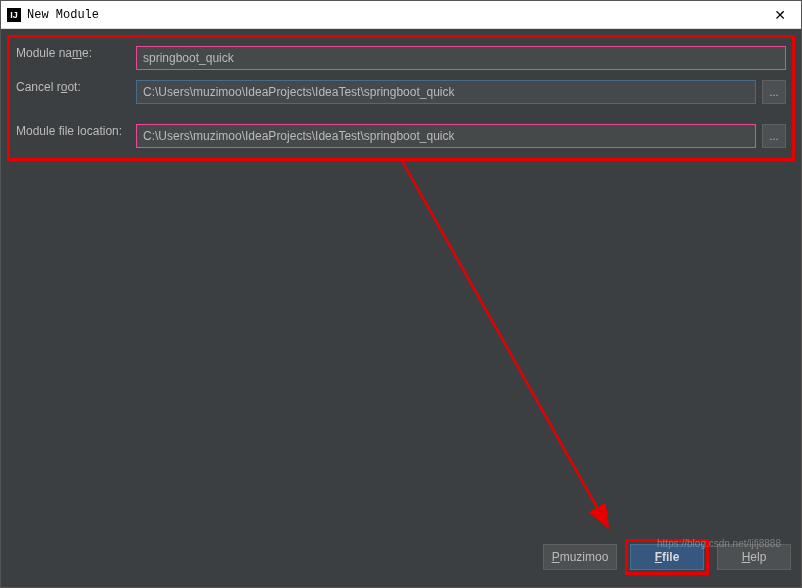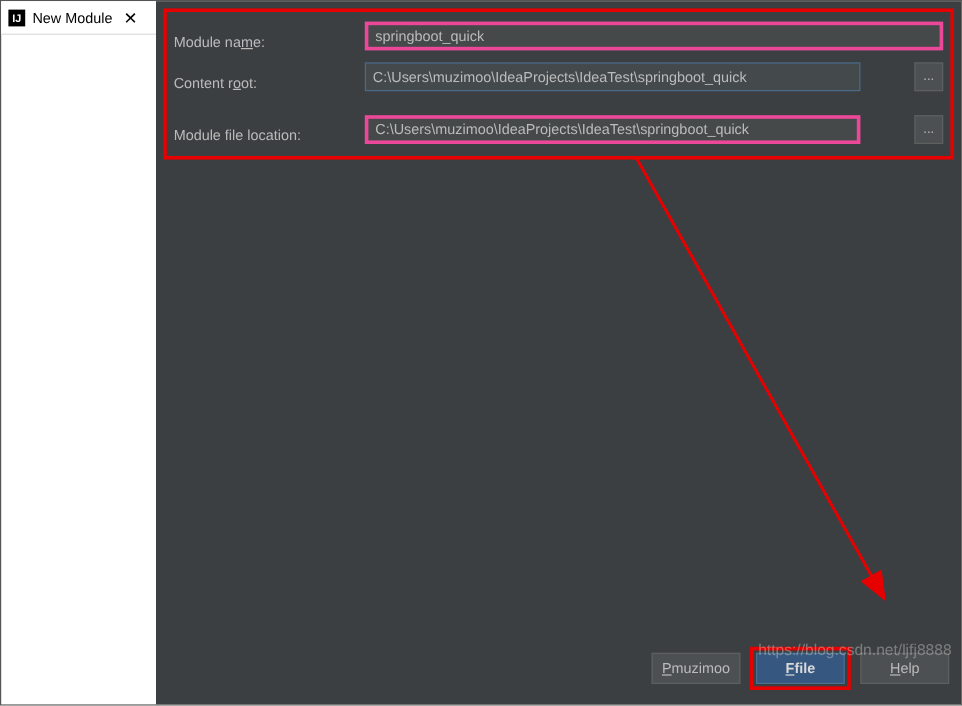--- a/index.html
+++ b/index.html
@@ -11,21 +11,21 @@
     height: 588px;
     overflow: hidden;
     position: relative;
   }
   .window {
     width: 802px;
     height: 588px;
     border: 1px solid #555;
     background: #fff;
     display: flex;
-    flex-direction: row;
+    flex-direction: column;
   }
   .titlebar {
     height: 28px;
     background: #fff;
     display: flex;
     align-items: center;
     padding: 0 6px;
     color: #000;
     border-bottom: 1px solid #ddd;
   }
@@ -33,57 +33,56 @@
     width: 14px; height: 14px;
     background: #000;
     color: #fff;
     font-size: 9px;
     font-weight: bold;
     display: flex;
     align-items: center;
     justify-content: center;
     margin-right: 6px;
   }
-  .titlebar .title { flex: 1; font-size: 12px; }
+  .titlebar .title { flex: 1; font-size: 12px; font-family: Liberation Mono, monospace; }
   .titlebar .close {
     width: 30px; height: 20px;
     display: flex; align-items: center; justify-content: center;
     font-size: 14px;
     cursor: pointer;
   }
   .content {
     flex: 1;
     background: #3c3f41;
     position: relative;
     color: #bbbbbb;
   }
   .form-area {
     position: absolute;
     left: 6px; top: 6px; right: 6px;
     border: 3px solid #e60000;
     padding: 8px 6px 10px 6px;
   }
   .row {
     display: flex;
-    align-items: flex-end;
+    align-items: flex-start;
     margin-bottom: 10px;
-    gap: 39px;
   }
   .row:last-child { margin-bottom: 0; margin-top: 20px; }
   .row label {
     width: 120px;
     color: #bbbbbb;
     font-size: 12px;
   }
   .row .underline { text-decoration: underline; }
   .row input[type=text] {
     flex: 1;
     height: 24px;
     background: #45494a;
-    border: 3px solid #ec4899;
+    border: 1px solid #ec4899;
     color: #bbbbbb;
     padding: 0 6px;
     font-size: 12px;
     outline: none;
   }
   .row input.highlight {
     border: 1px solid #4a6a8a;
     background: #44494b;
   }
   .row .browse {
@@ -127,24 +126,24 @@
     border: 3px solid #e60000;
     padding: 2px;
   }
   
   .arrow {
     position: absolute;
     pointer-events: none;
   }
   .watermark {
     position: absolute;
-    right: 8px;
+    right: 20px;
     bottom: 38px;
     color: rgba(200,200,200,0.45);
-    font-size: 13px;
+    font-size: 10px;
     pointer-events: none;
   }
 </style>
 </head>
 <body>
 
 <div class="window">
 
   <div class="titlebar">
     <div class="app-icon">IJ</div>
@@ -158,21 +157,21 @@
 
       <div class="row">
         <label>
           <span>Module na</span><span class="underline">m</span><span>e:</span>
         </label>
         <input type="text" value="springboot_quick" style="">
       </div>
 
       <div class="row">
         <label>
-          <span>Content r</span><span class="underline">o</span><span>ot:</span>
+          <span>Cancel r</span><span class="underline">o</span><span>ot:</span>
         </label>
         <input type="text" class="highlight" value="C:\Users\muzimoo\IdeaProjects\IdeaTest\springboot_quick" style="">
         <div class="browse">...</div>
       </div>
 
       <div class="row">
         <label>Module file location:</label>
         <input type="text" value="C:\Users\muzimoo\IdeaProjects\IdeaTest\springboot_quick" style="">
         <div class="browse">...</div>
       </div>

